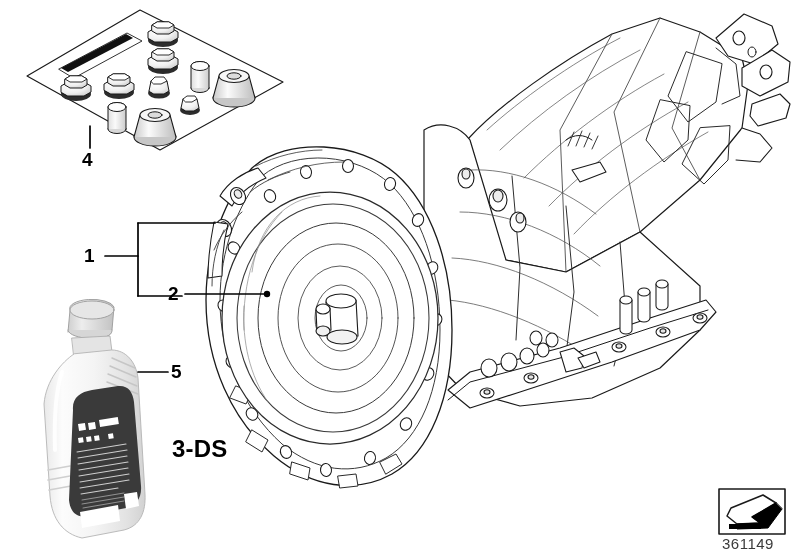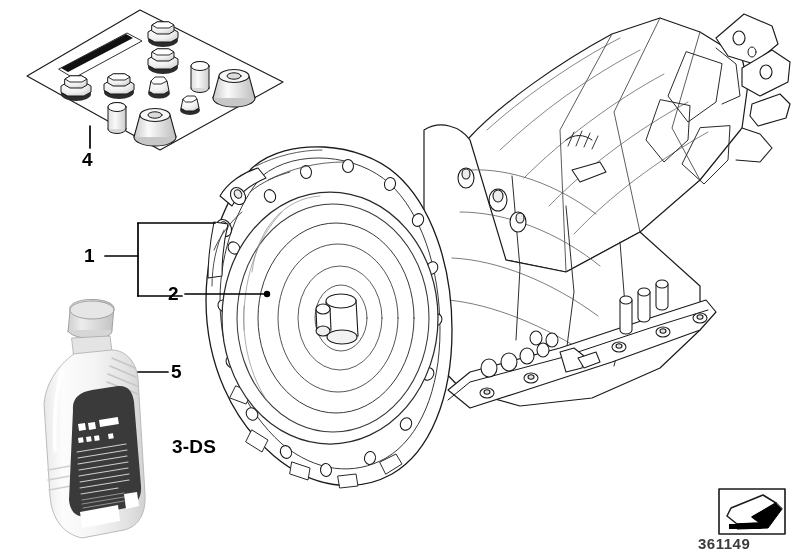--- a/index.html
+++ b/index.html
@@ -4,28 +4,28 @@
 <style>
   html,body{margin:0;padding:0;background:#ffffff;}
   body{width:800px;height:560px;overflow:hidden;
        font-family:"Liberation Sans","DejaVu Sans",sans-serif;}
   #stage{position:relative;width:800px;height:560px;background:#fff;}
   #art{position:absolute;left:0;top:0;width:800px;height:560px;}
   .callout{position:absolute;font-weight:bold;color:#000;
            font-family:"Liberation Sans","DejaVu Sans",sans-serif;
            line-height:1;white-space:nowrap;}
   .c-num{font-size:19px;}
-  .c-code{font-size:19px;letter-spacing:.2px;}
+  .c-code{font-size:24px;letter-spacing:.2px;}
   .c-id{font-size:15px;color:#3b3b3b;letter-spacing:.5px;font-weight:normal;}
   #n1{left:84px;top:246px;}
   #n2{left:168px;top:284px;}
   #n4{left:82px;top:150px;}
   #n5{left:171px;top:362px;}
   #n3ds{left:172px;top:437px;}
-  #imgid{left:698px;top:536px;font-weight:bold;}
+  #imgid{left:722px;top:536px;}
 </style>
 </head>
 <body>
 
 <div id="stage">
 
   <svg id="art" viewBox="0 0 800 560">
     <defs>
       <linearGradient id="gBody" x1="0" y1="0" x2="1" y2="0">
         <stop offset="0" stop-color="#e9e9e9"></stop>

